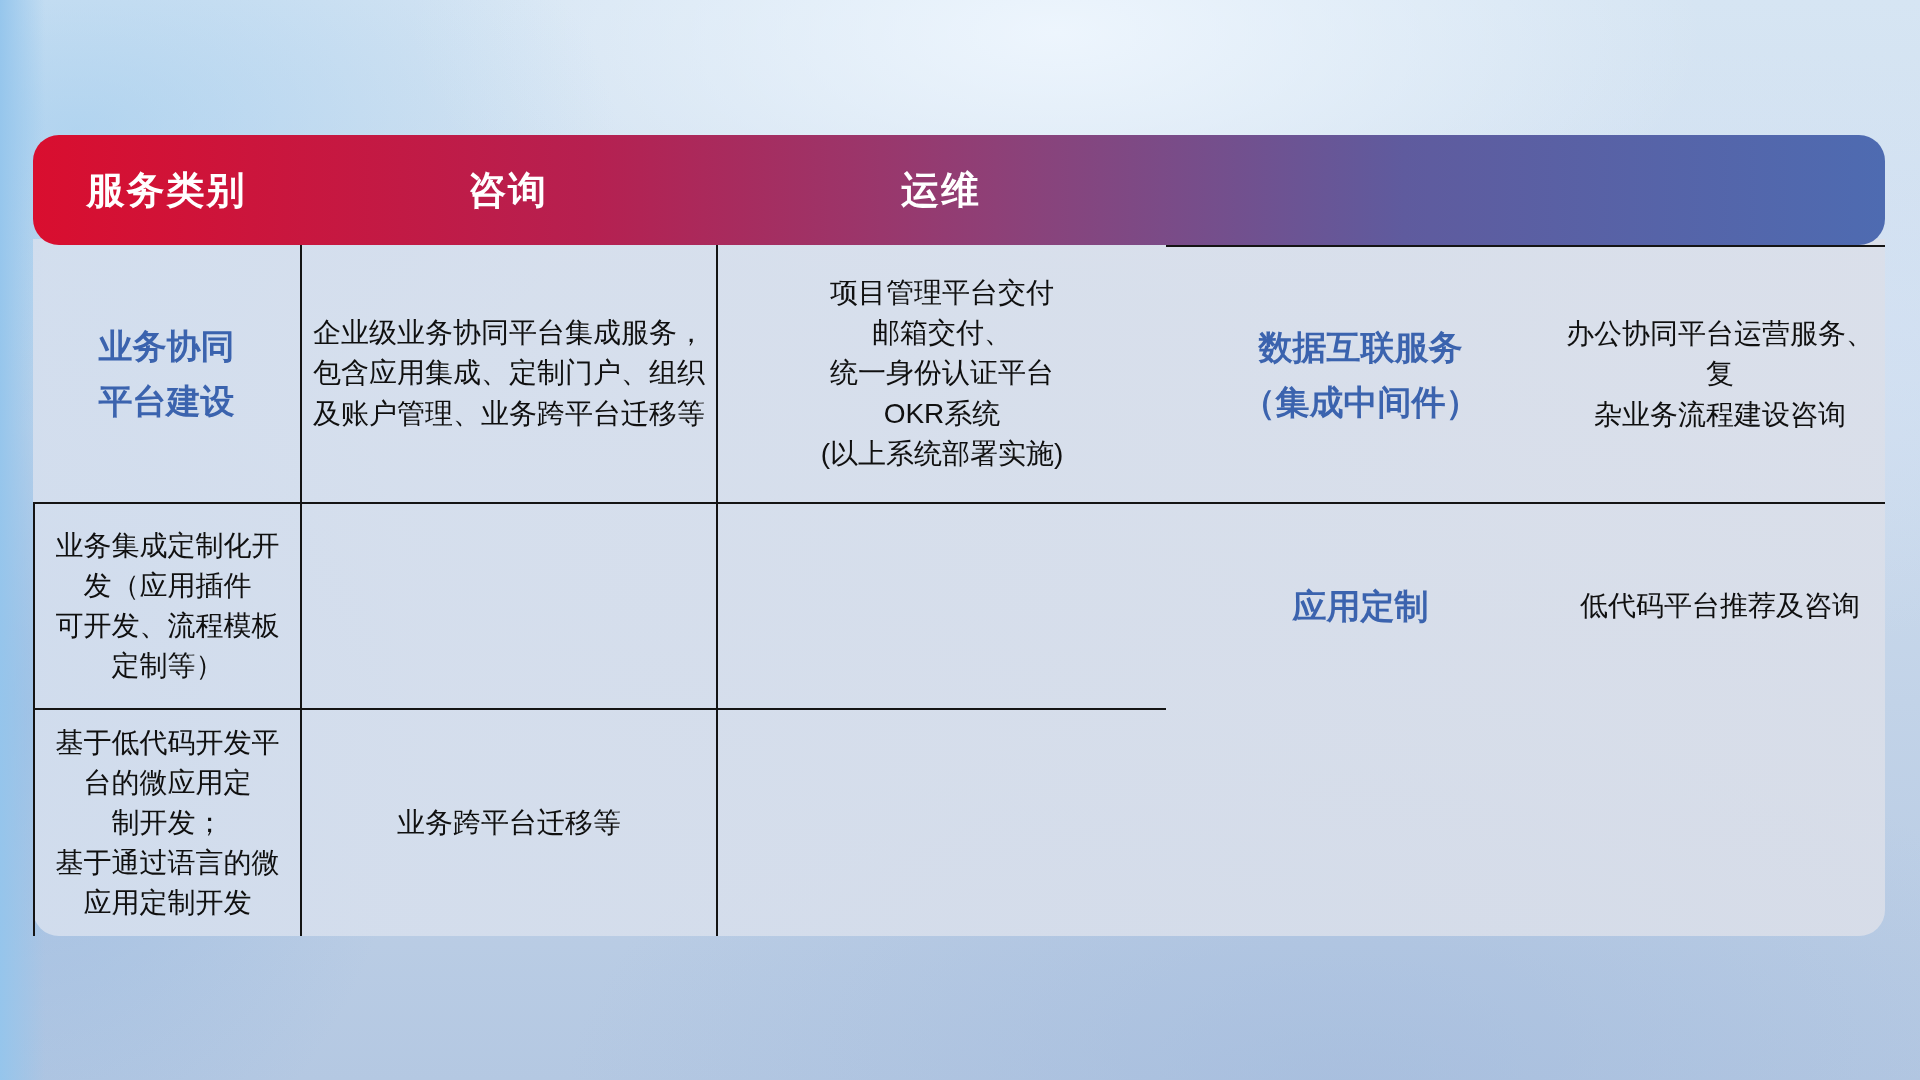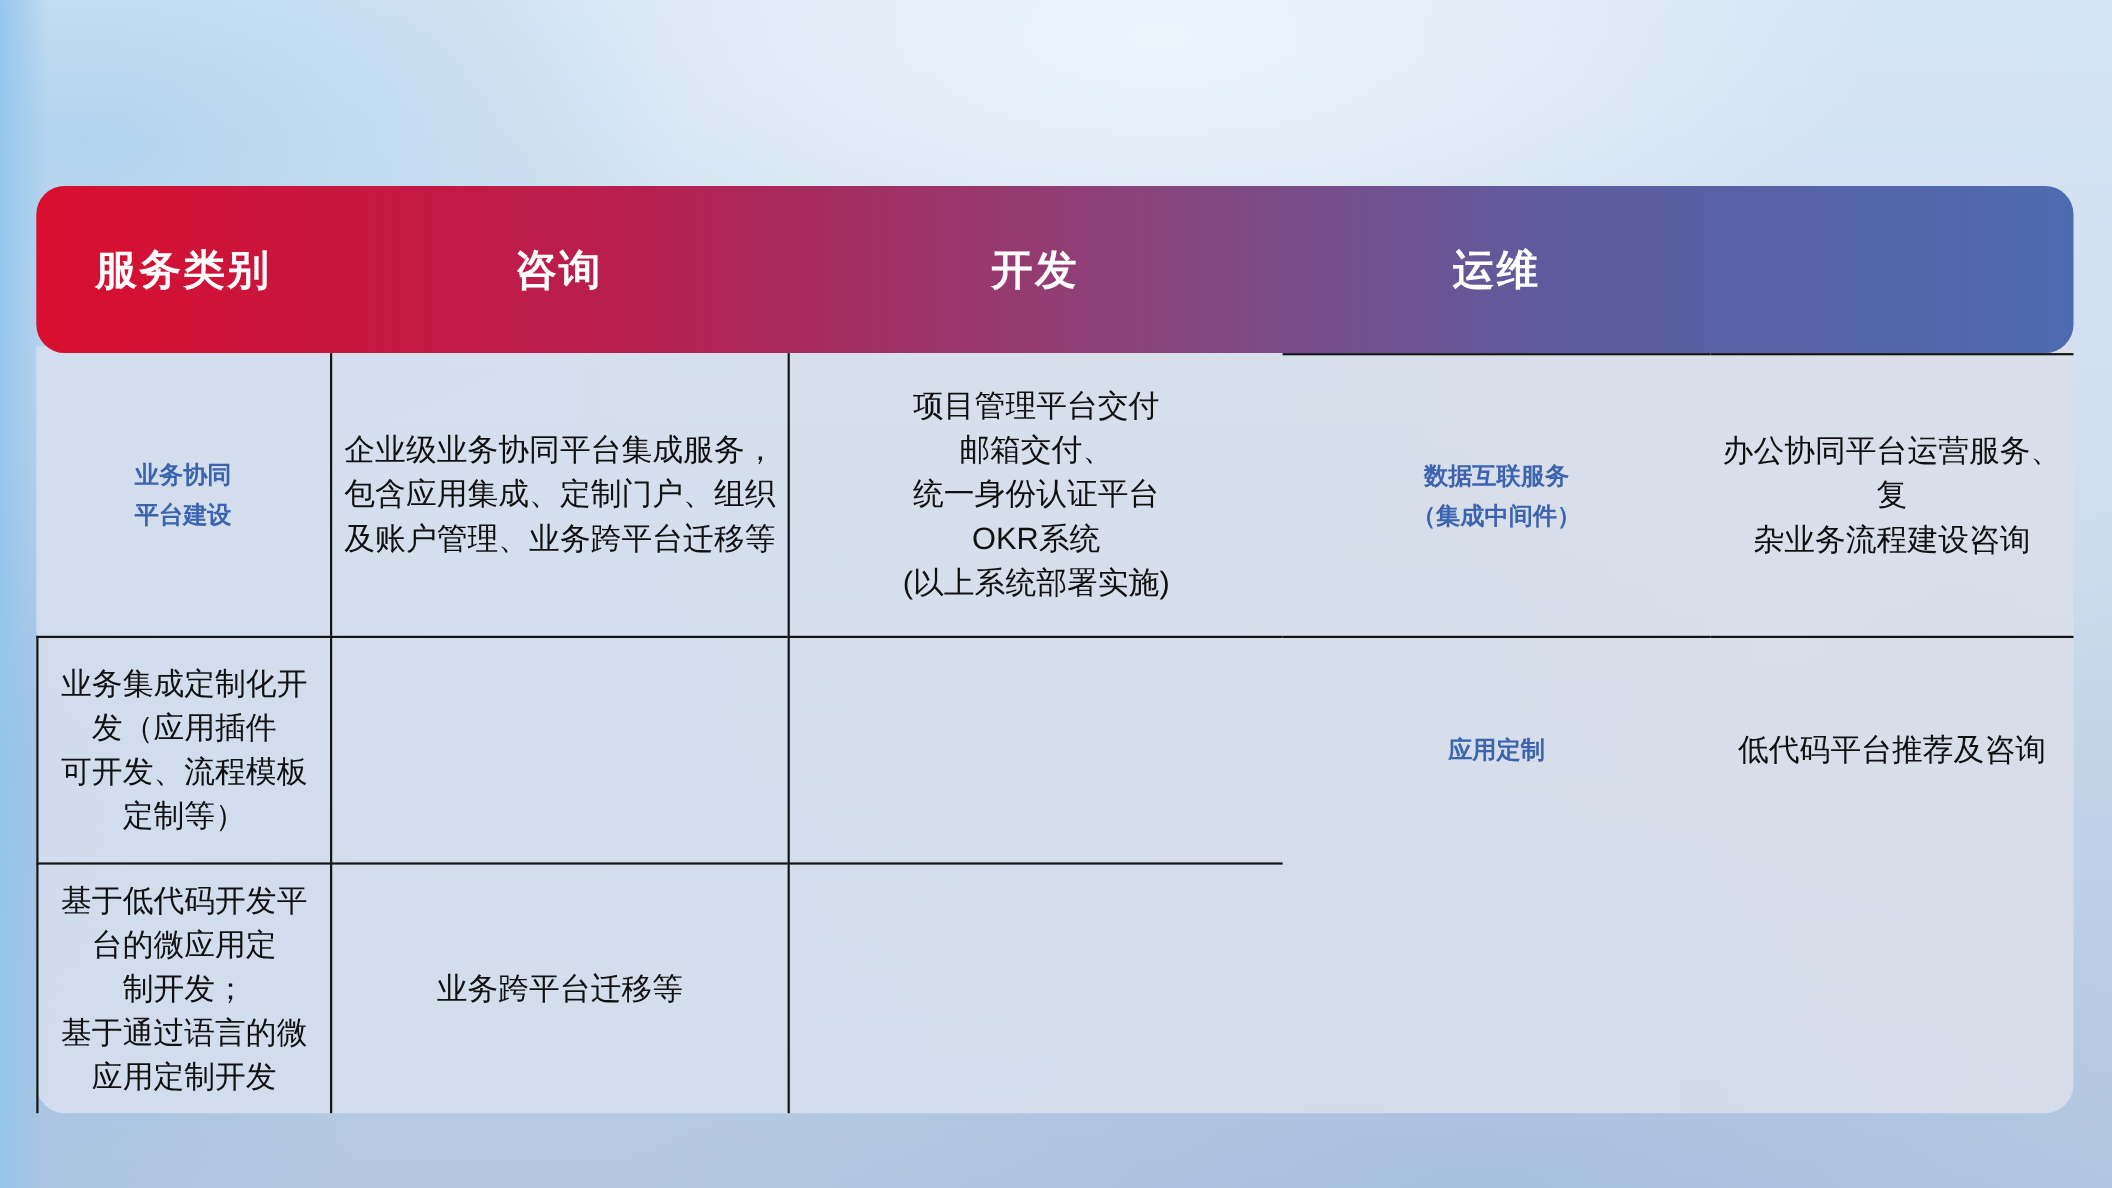--- a/index.html
+++ b/index.html
@@ -29,25 +29,24 @@
     position: absolute;
     left: 33px;
     top: 135px;
     width: 1852px;
   }
 
   .header-bar {
     position: relative;
     display: grid;
     grid-template-columns: 267px 416px 450px 389px 330px;
-    height: 152px;
+    height: 110px;
     border-radius: 26px;
     background: linear-gradient(90deg, #d90e2f 0%, #b62050 30%, #8e4077 52%, #5f5b9e 74%, #4e6bb1 100%);
     z-index: 2;
-    margin-top: 34px;
   }
 
   .header-cell {
     display: flex;
     align-items: center;
     justify-content: center;
     color: #ffffff;
     font-size: 38px;
     font-weight: 700;
     letter-spacing: 2px;
@@ -73,38 +72,37 @@
     padding: 8px 10px;
     box-sizing: border-box;
     color: #101010;
     font-size: 28px;
     line-height: 1.43;
     white-space: pre-line;
   }
 
   .cell.category {
     color: #3b63ae;
-    font-size: 22px;
+    font-size: 34px;
     font-weight: 700;
     line-height: 1.6;
   }
 
   .bl { border-left: 2px solid #141414; }
   .bt { border-top: 2px solid #141414; }
 </style>
 </head>
 <body>
 
 <div class="page">
   <div class="matrix">
 
     <div class="header-bar">
       <div class="header-cell">服务类别</div>
       <div class="header-cell">咨询</div>
-      <div class="header-cell">开发</div>
       <div class="header-cell">运维</div>
     </div>
 
     <div class="body-grid">
 
       <div class="cell category">业务协同
 平台建设</div>
       <div class="cell bl">企业级业务协同平台集成服务，
 包含应用集成、定制门户、组织
 及账户管理、业务跨平台迁移等</div>

